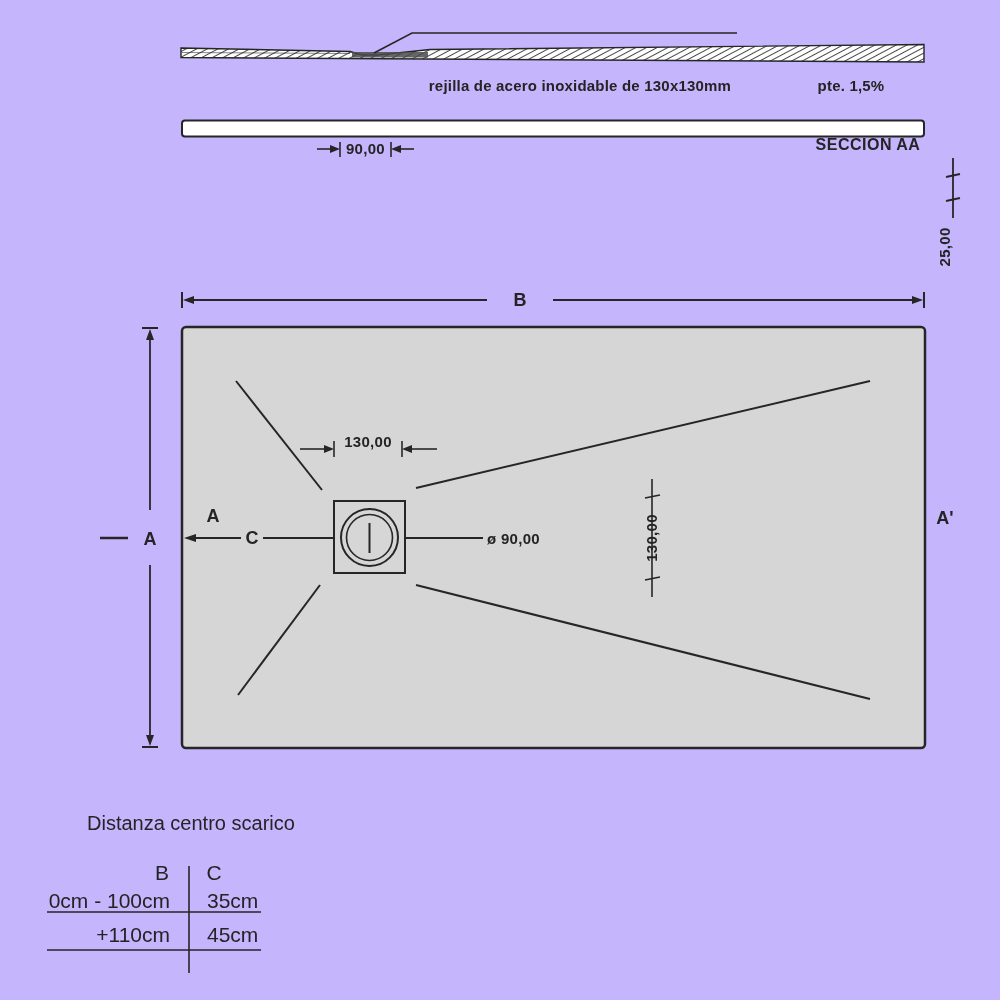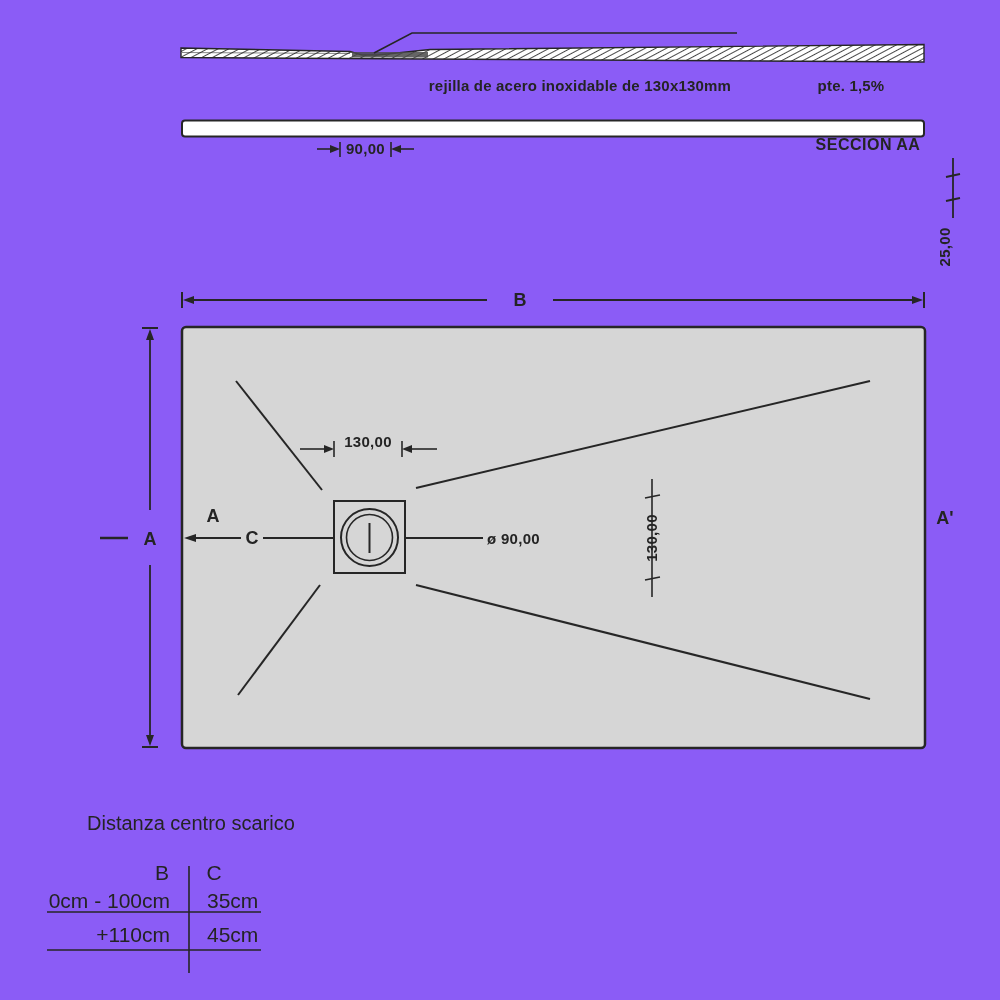--- a/index.html
+++ b/index.html
@@ -1,16 +1,16 @@
 <!DOCTYPE html>
 <html><head>
 <meta charset="utf-8">
 <style>
   html,body{margin:0;padding:0;background:#ffffff;}
-  .stage{position:relative;width:1000px;height:1000px;background:#8b5cf6;overflow:hidden;}
+  .stage{position:relative;width:1000px;height:1000px;background:#c4b5fd;overflow:hidden;}
   svg text{font-family:"Liberation Sans","DejaVu Sans",sans-serif;fill:#242424;}
   .dim{font-size:15px;font-weight:bold;letter-spacing:.3px;}
   .lbl{font-size:18px;font-weight:bold;}
   .note{font-size:15px;font-weight:bold;letter-spacing:.2px;}
   .seclbl{font-size:16px;font-weight:bold;letter-spacing:.5px;}
   .tbl{font-size:21px;font-weight:normal;}
   .tbltitle{font-size:20px;font-weight:normal;}
   .stroke{stroke:#262626;fill:none;}
   .arrow{fill:#262626;stroke:none;}
 </style>

